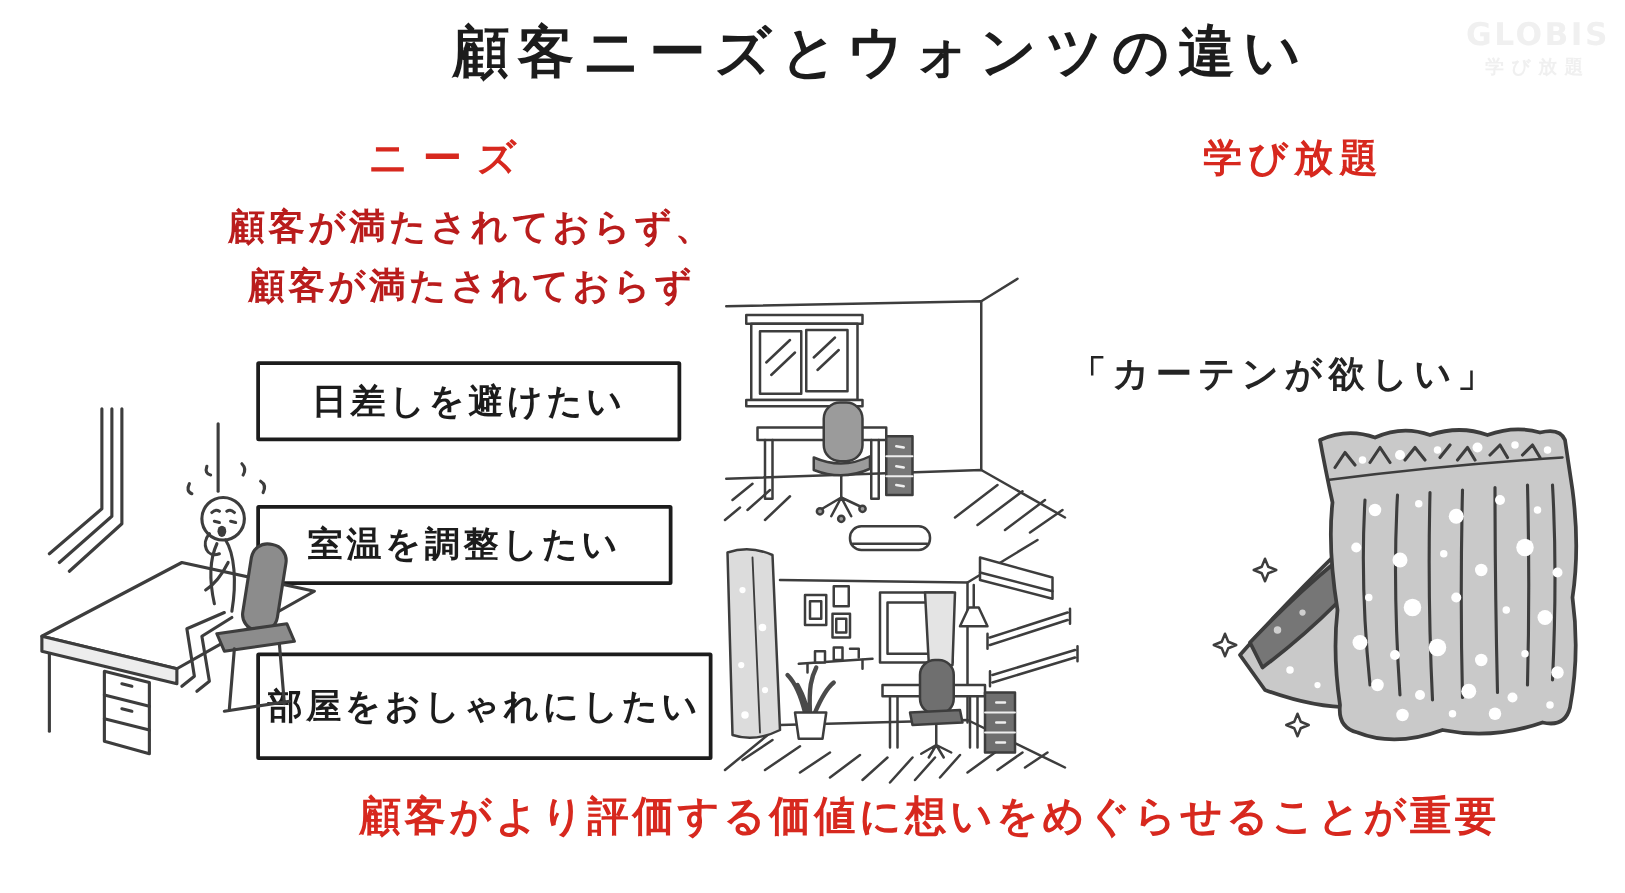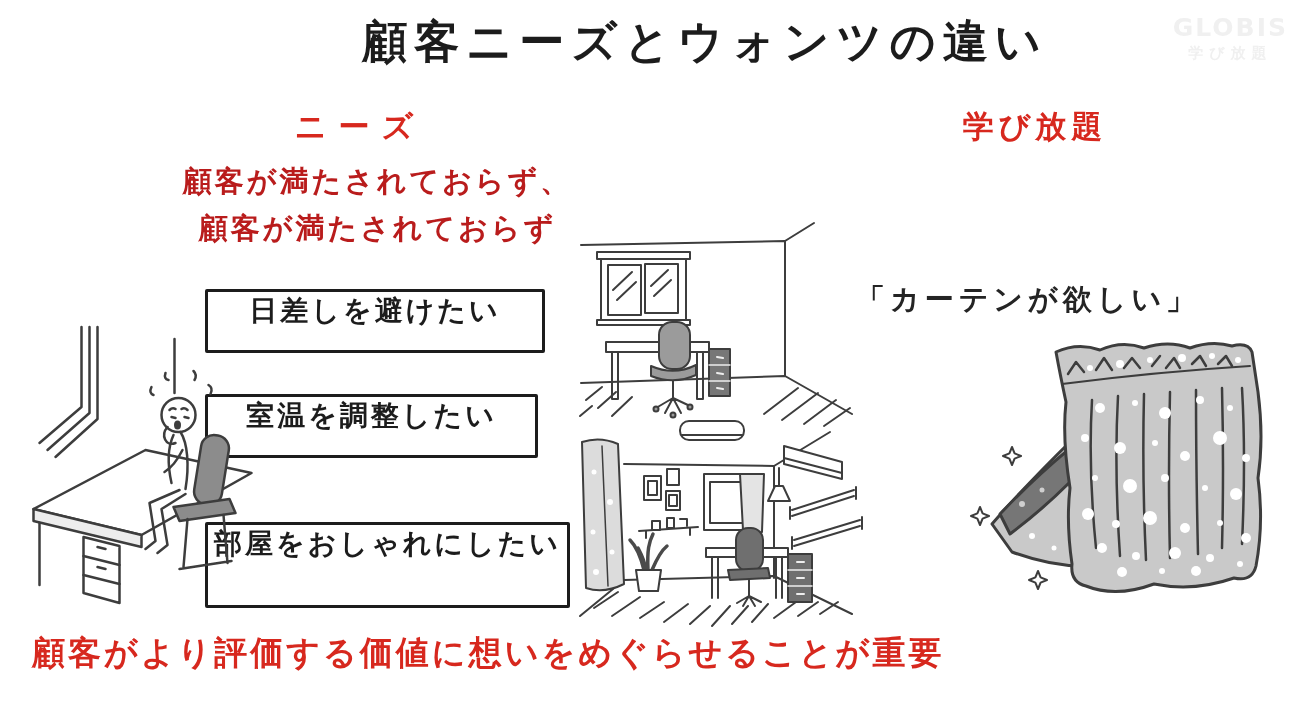--- a/index.html
+++ b/index.html
@@ -50,41 +50,41 @@
     white-space:nowrap;
   }
   .needs-desc { left:150px; top:158px; width:455px; }
   .wants-desc { left:878px; top:158px; width:295px; }
 
   .need-box {
     position:absolute;
     border:3px solid #1c1c1c;
     border-radius:2px;
     background:#ffffff;
-    display:flex; justify-content:center;
+    display:flex; align-items:center; justify-content:center;
     font-size:28px; font-weight:600;
     letter-spacing:3px;
     color:#1c1c1c;
     white-space:nowrap;
   }
   .box1 { left:205px; top:289px; width:340px; height:64px; }
-  .box2 { left:205px; top:394px; width:333px; height:64px; }
+  .box2 { left:205px; top:404px; width:333px; height:64px; }
   .box3 { left:205px; top:522px; width:365px; height:86px; }
 
   .quote {
     left:856px; top:280px; width:400px;
     font-size:29px; font-weight:600;
     letter-spacing:5px;
     color:#242424;
     white-space:nowrap;
   }
 
   .conclusion {
     left:0; top:631px; width:1200px;
-    text-align:left;
+    text-align:right;
     font-size:33px; font-weight:bold;
     letter-spacing:3px;
     color:var(--accent-red, #d7281e);
     white-space:nowrap;
     padding-left:32px;
   }
 
   svg.illus { position:absolute; overflow:visible; }
 </style>
 </head>

